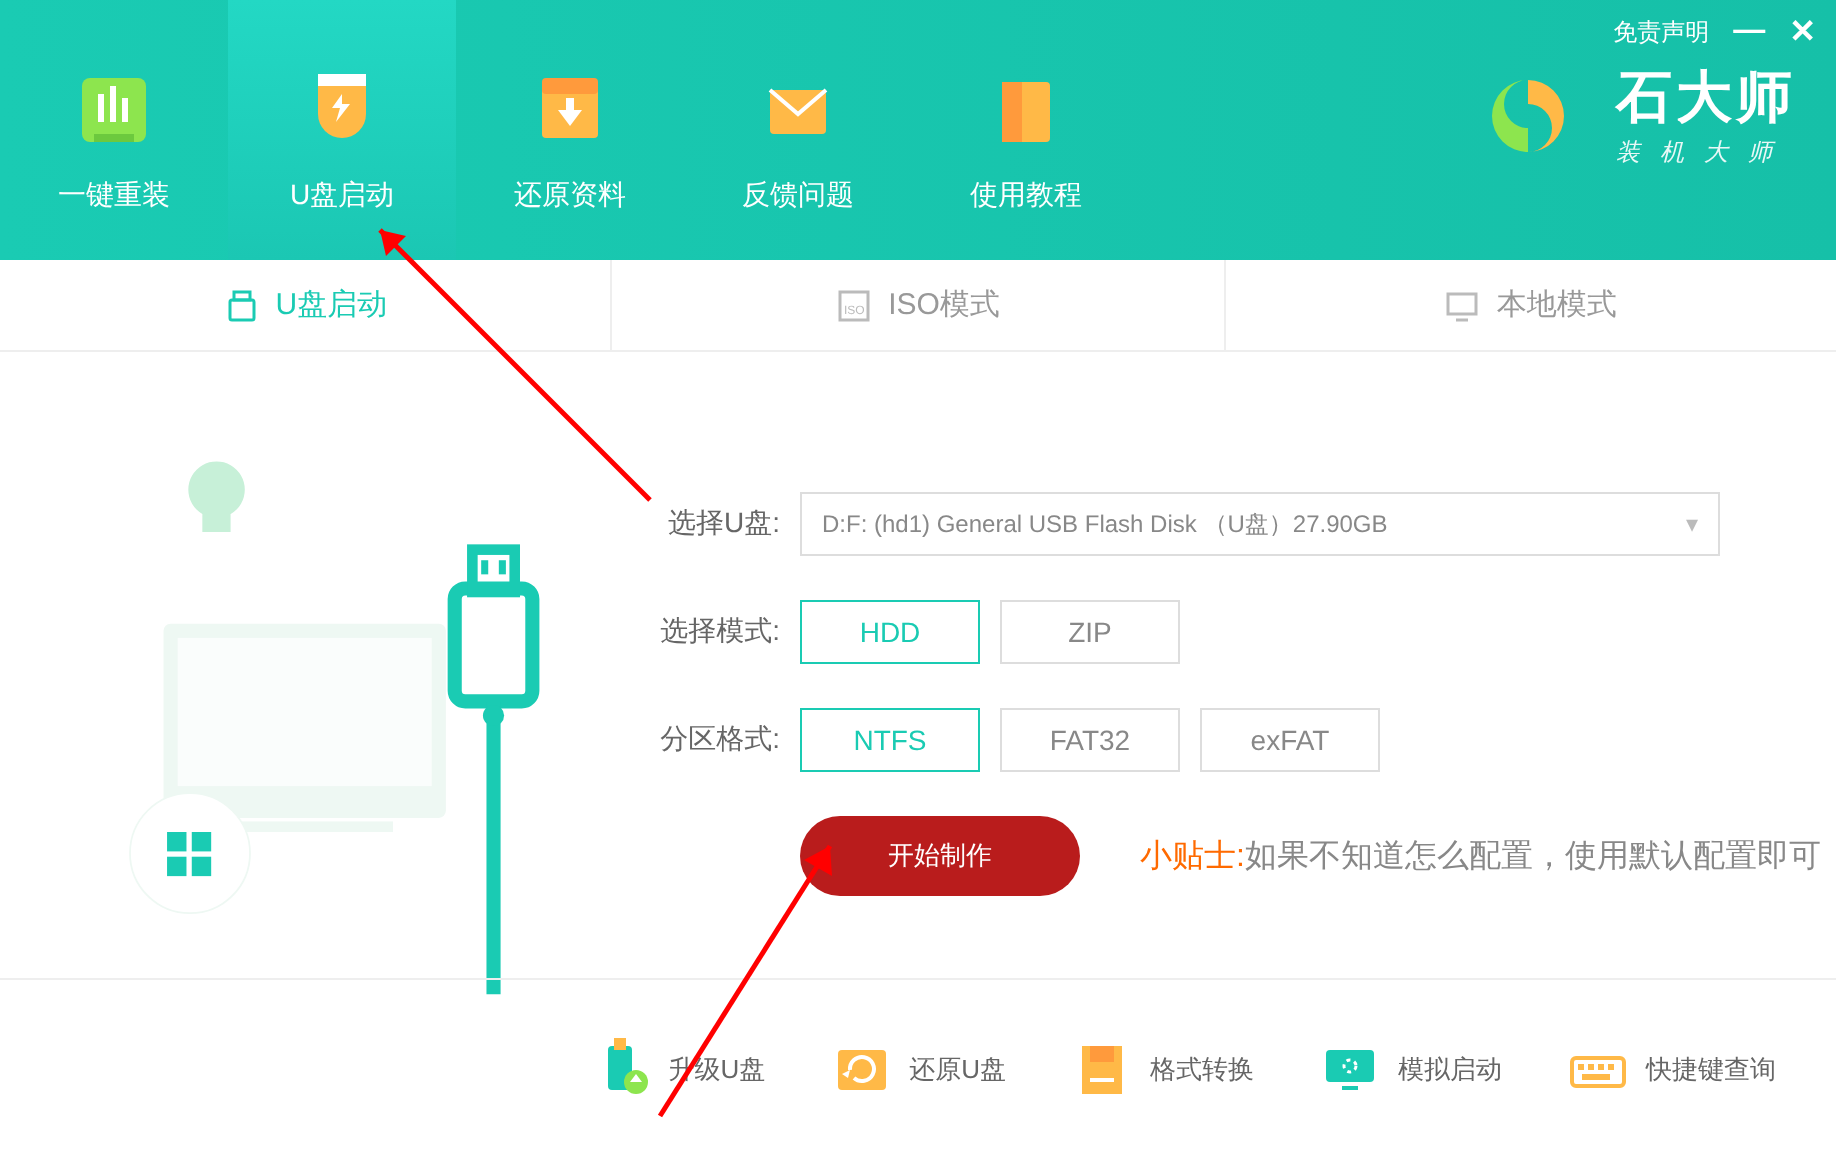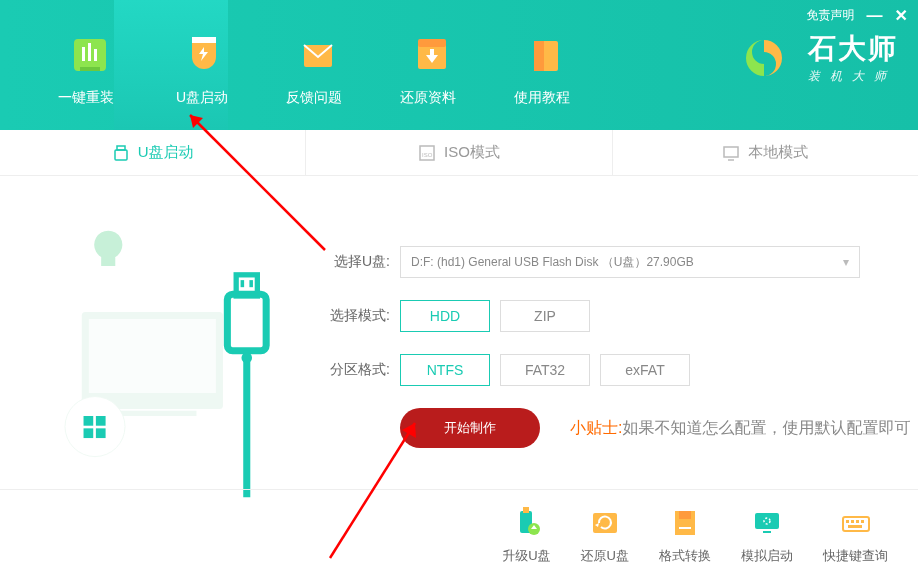--- a/index.html
+++ b/index.html
@@ -2,21 +2,21 @@
 <html><head>
 <meta charset="utf-8">
 <style>
 * { margin: 0; padding: 0; box-sizing: border-box; font-family: "Microsoft YaHei", sans-serif; }
 body { width: 918px; height: 579px; background: #fff; overflow: hidden; position: relative; }
 
 .header { height: 130px; background: linear-gradient(90deg, #1acbb3, #16c0a8); position: relative; display: flex; }
 .top-right { position: absolute; top: 6px; right: 10px; display: flex; align-items: center; gap: 12px; color: #fff; font-size: 12px; }
 .top-right span { cursor: pointer; }
 
-.nav-item { width: 114px; display: flex; flex-direction: column; align-items: flex-end; justify-content: center; color: #fff; font-size: 14px; cursor: pointer; gap: 10px; padding-top: 8px; }
+.nav-item { width: 114px; display: flex; flex-direction: column; align-items: center; justify-content: center; color: #fff; font-size: 14px; cursor: pointer; gap: 10px; padding-top: 8px; }
 .nav-item.active { background: linear-gradient(180deg, #23d8c4, #1bc7b3); }
 .nav-icon { width: 48px; height: 48px; display: flex; align-items: center; justify-content: center; }
 
 .brand { position: absolute; right: 20px; top: 30px; display: flex; align-items: center; gap: 22px; }
 .brand-logo { width: 44px; height: 44px; }
 .brand-text { color: #fff; }
 .brand-title { font-size: 28px; font-weight: bold; letter-spacing: 2px; }
 .brand-sub { font-size: 12px; letter-spacing: 10px; opacity: 0.9; font-style: italic; }
 
 .subtabs { display: flex; height: 46px; border-bottom: 1px solid #eee; }
@@ -32,21 +32,21 @@
 .select-box { width: 460px; height: 32px; border: 1px solid #ddd; display: flex; align-items: center; justify-content: space-between; padding: 0 10px; font-size: 12px; font-family: "Courier New", monospace; color: #888; cursor: pointer; }
 .opt-btn { width: 90px; height: 32px; border: 1px solid #ddd; display: flex; align-items: center; justify-content: center; font-size: 14px; color: #888; cursor: pointer; margin-right: 10px; }
 .opt-btn.selected { border-color: #1acbb3; color: #1acbb3; }
 
 .action-row { display: flex; align-items: center; margin-left: 80px; margin-top: 20px; }
 .start-btn { width: 140px; height: 40px; background: #b91c1c; color: #fff; font-size: 13px; border-radius: 25px; display: flex; align-items: center; justify-content: center; cursor: pointer; }
 .tip-text { margin-left: 30px; font-size: 16px; color: #888; }
 .tip-label { color: #ff6a00; }
 
 .footer { position: absolute; bottom: 0; left: 0; right: 0; height: 90px; border-top: 1px solid #eee; display: flex; justify-content: flex-end; align-items: center; padding-right: 30px; gap: 30px; }
-.footer-item { display: flex; flex-direction: column; align-items: center; gap: 6px; font-size: 13px; color: #666; cursor: pointer; }
+.footer-item { display: flex; flex-direction: row; align-items: center; gap: 6px; font-size: 13px; color: #666; cursor: pointer; }
 .footer-icon { width: 36px; height: 36px; display: flex; align-items: center; justify-content: center; }
 
 .arrow { position: absolute; pointer-events: none; }
 
 </style>
 </head>
 <body>
 
 <div class="header">
   <div class="top-right">
@@ -75,37 +75,37 @@
           <rect x="12" y="6" width="24" height="6" fill="#fff"></rect>
           <path d="M24 16 l-5 7 h4 l-2 7 l7-9 h-4 z" fill="#fff"></path>
         </svg>
     </div>
     <span>U盘启动</span>
   </div>
 
   <div class="nav-item">
     <div class="nav-icon">
       <svg width="48" height="48">
+          <rect x="10" y="12" width="28" height="26" rx="2" fill="#ffb947"></rect>
+          <rect x="10" y="8" width="28" height="8" rx="2" fill="#ff9a3c"></rect>
+          <path d="M24 32 l-6-8 h4 v-6 h4 v6 h4 z" fill="#fff"></path>
+        </svg>
+    </div>
+    <span>还原资料</span>
+  </div>
+
+  <div class="nav-item">
+    <div class="nav-icon">
+      <svg width="48" height="48">
           <path d="M10 14 h28 l-14 12 z" fill="#ff6a4d"></path>
           <rect x="10" y="14" width="28" height="22" rx="2" fill="#ffb947"></rect>
           <path d="M10 14 l14 12 l14-12" fill="none" stroke="#fff" stroke-width="2"></path>
         </svg>
     </div>
     <span>反馈问题</span>
-  </div>
-
-  <div class="nav-item">
-    <div class="nav-icon">
-      <svg width="48" height="48">
-          <rect x="10" y="12" width="28" height="26" rx="2" fill="#ffb947"></rect>
-          <rect x="10" y="8" width="28" height="8" rx="2" fill="#ff9a3c"></rect>
-          <path d="M24 32 l-6-8 h4 v-6 h4 v6 h4 z" fill="#fff"></path>
-        </svg>
-    </div>
-    <span>还原资料</span>
   </div>
 
   <div class="nav-item">
     <div class="nav-icon">
       <svg width="48" height="48">
           <rect x="12" y="10" width="24" height="30" rx="2" fill="#ffb947"></rect>
           <rect x="12" y="10" width="10" height="30" fill="#ff9a3c"></rect>
         </svg>
     </div>
     <span>使用教程</span>

